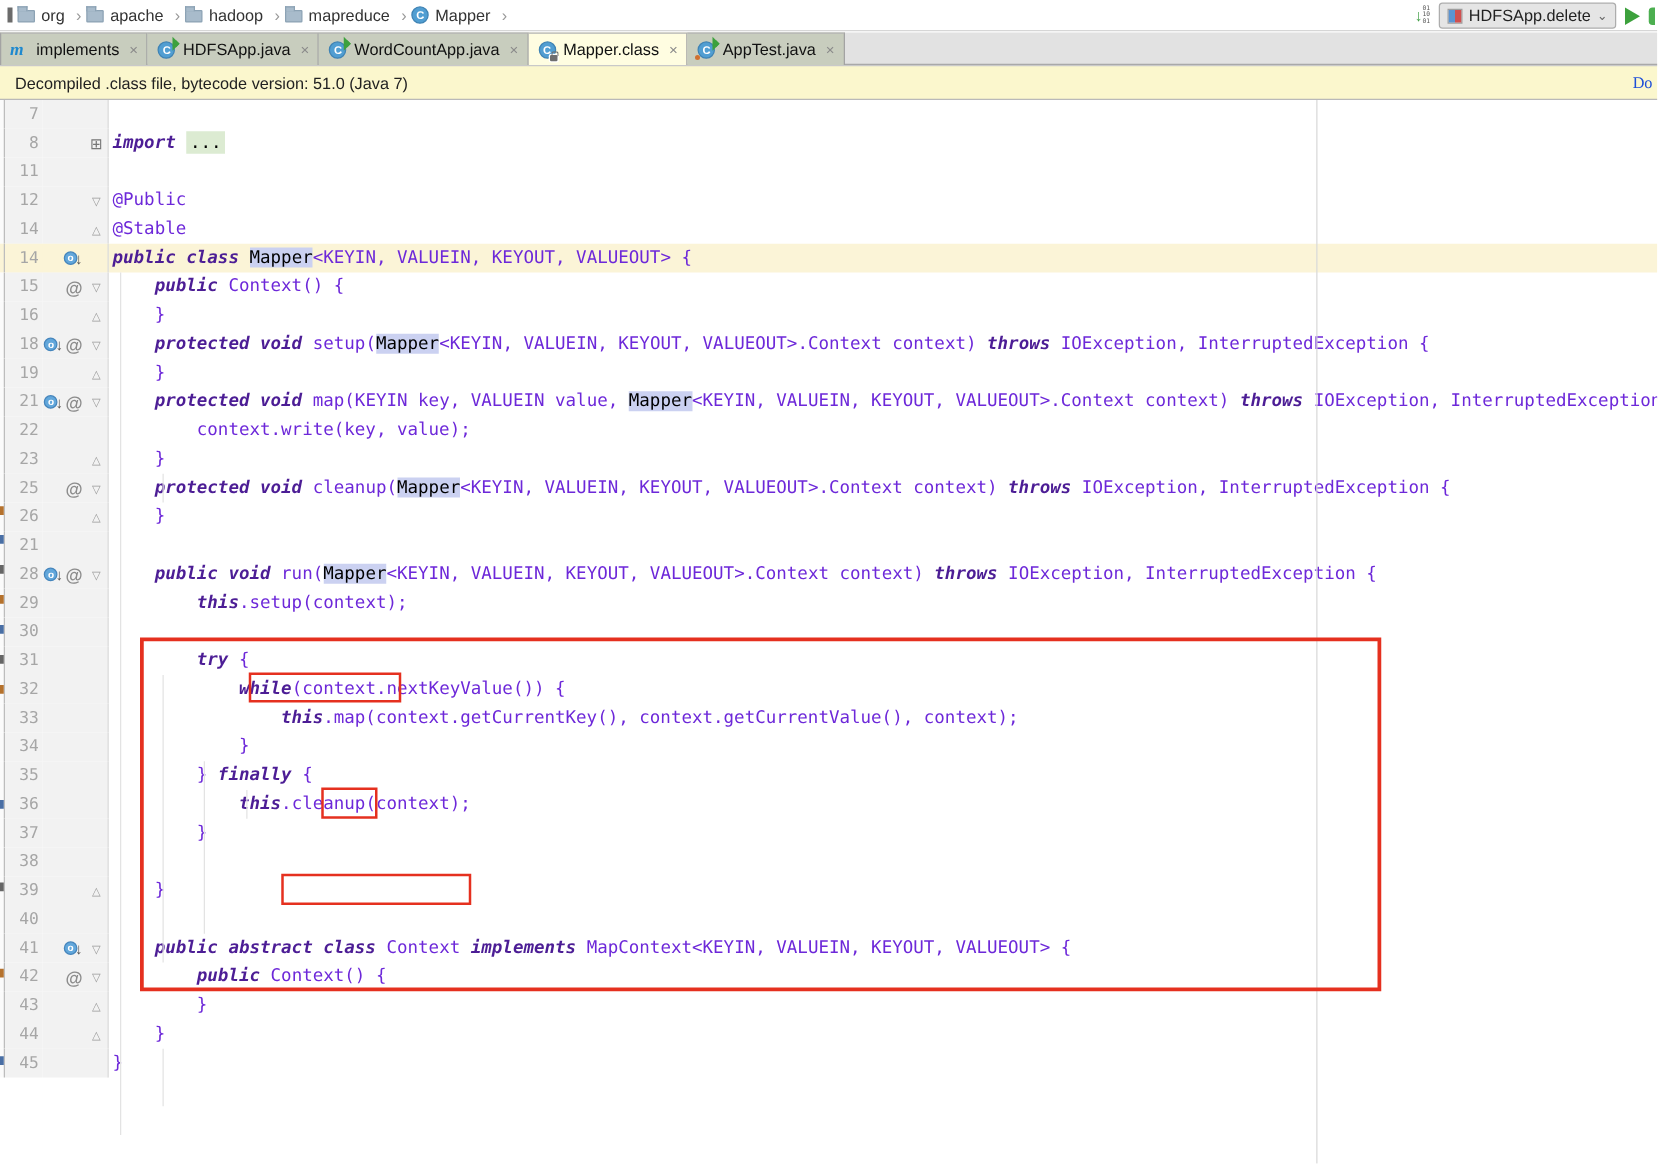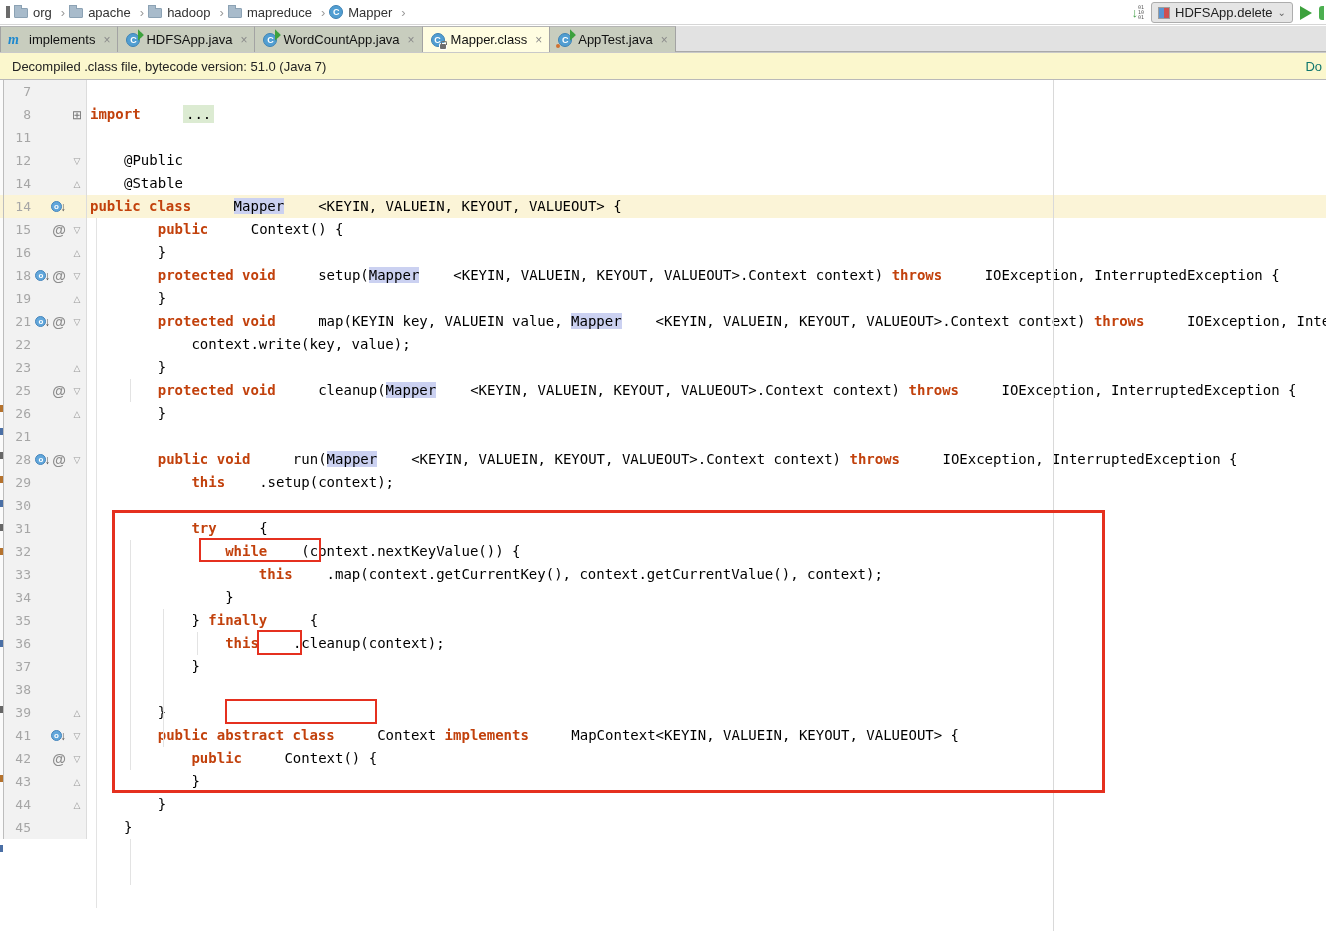--- a/index.html
+++ b/index.html
@@ -55,36 +55,36 @@
                      border:1px solid #6e6e6e; border-bottom:none; border-radius:2px 2px 0 0; }
   .ov-dot { position:absolute; left:-1px; bottom:0; width:4px; height:4px; border-radius:50%; background:#d07030; }
   .mvn { font-size:14px; font-weight:bold; font-style:italic; color:#1e88ce;
          font-family:"Liberation Serif",serif; line-height:16px; }
 
   
   #banner { position:absolute; left:0; top:52px; width:1326px; height:28px; background:#fbf7cd;
             border-top:1px solid #c9c9c9; border-bottom:1px solid #b9b9b9; display:flex; align-items:center;
             font-size:13px; color:#222; padding:0 4px 0 12px; }
   #banner .spacer { flex:1; }
-  #banner a { color:#0f766e; text-decoration:none; }
+  #banner a { color:#1d4ed8; text-decoration:none;font-family:Liberation Serif, serif; }
 
   
   #editor { position:absolute; left:0; top:80px; width:1326px; height:851px; background:#fff; }
   .row { display:flex; height:23px; white-space:pre; }
   .row.cur .gut, .row.cur { background:#fbf4d7; }
   .gut { background:#f2f2f2; flex-shrink:0; display:flex; align-items:center; }
   .c-strip { width:4px; border-right:1px solid #bdbdbd; background:#fbfbfb; position:relative; }
   .c-num { width:30px; justify-content:flex-end; font-family:"DejaVu Sans Mono",monospace; font-size:13px;
            color:#a6a6a6; padding-right:3px; }
   .c-ico { width:34px; justify-content:flex-end; gap:2px; padding-right:2px; }
   .c-fold { width:19px; justify-content:center; border-right:1px solid #dcdcdc; font-size:9px; color:#9a9a9a; }
   .c-code { flex:1; font-family:"DejaVu Sans Mono",monospace; font-size:14px; line-height:23px;
             padding-left:3px; overflow:hidden; }
-  .kw { color:#c2410c; font-weight:bold; }
-  .pl { color:#000000;margin-left:34px; }
+  .kw { color:#4c1d95; font-weight:bold;font-style:italic; }
+  .pl { color:#6d28d9; }
   .hi { color:#000; background:#cbd1f1; }
   .fd { color:#000; background:#dcebd2; padding:1px 3px; }
   .ic-ov { display:flex; align-items:center; }
   .ic-ov .circ { width:11px; height:11px; border-radius:50%; background:#62a7db; border:1px solid #4585bc;
                  color:#fff; font-size:8px; font-weight:bold; line-height:9px; text-align:center; }
   .ic-ov .dn { color:#555; font-size:12px; font-weight:bold; line-height:12px; margin-left:-2px; }
   .ic-at { color:#8c8c8c; font-size:14px; font-weight:bold; }
   .fold-plus { font-size:12px; color:#777; }
 
   
@@ -220,20 +220,21 @@
       <div class="row"><div class="gut c-strip"></div><div class="gut c-num">30</div><div class="gut c-ico"></div><div class="gut c-fold"></div><div class="c-code"></div></div>
       <div class="row"><div class="gut c-strip"></div><div class="gut c-num">31</div><div class="gut c-ico"></div><div class="gut c-fold"></div><div class="c-code"><span class="pl">        </span><span class="kw">try</span><span class="pl"> {</span></div></div>
       <div class="row"><div class="gut c-strip"></div><div class="gut c-num">32</div><div class="gut c-ico"></div><div class="gut c-fold"></div><div class="c-code"><span class="pl">            </span><span class="kw">while</span><span class="pl">(context.nextKeyValue()) {</span></div></div>
       <div class="row"><div class="gut c-strip"></div><div class="gut c-num">33</div><div class="gut c-ico"></div><div class="gut c-fold"></div><div class="c-code"><span class="pl">                </span><span class="kw">this</span><span class="pl">.map(context.getCurrentKey(), context.getCurrentValue(), context);</span></div></div>
       <div class="row"><div class="gut c-strip"></div><div class="gut c-num">34</div><div class="gut c-ico"></div><div class="gut c-fold"></div><div class="c-code"><span class="pl">            }</span></div></div>
       <div class="row"><div class="gut c-strip"></div><div class="gut c-num">35</div><div class="gut c-ico"></div><div class="gut c-fold"></div><div class="c-code"><span class="pl">        } </span><span class="kw">finally</span><span class="pl"> {</span></div></div>
       <div class="row"><div class="gut c-strip"></div><div class="gut c-num">36</div><div class="gut c-ico"></div><div class="gut c-fold"></div><div class="c-code"><span class="pl">            </span><span class="kw">this</span><span class="pl">.cleanup(context);</span></div></div>
       <div class="row"><div class="gut c-strip"></div><div class="gut c-num">37</div><div class="gut c-ico"></div><div class="gut c-fold"></div><div class="c-code"><span class="pl">        }</span></div></div>
       <div class="row"><div class="gut c-strip"></div><div class="gut c-num">38</div><div class="gut c-ico"></div><div class="gut c-fold"></div><div class="c-code"></div></div>
       <div class="row"><div class="gut c-strip"></div><div class="gut c-num">39</div><div class="gut c-ico"></div><div class="gut c-fold">△</div><div class="c-code"><span class="pl">    }</span></div></div>
+      <div class="row"><div class="gut c-strip"></div><div class="gut c-num">40</div><div class="gut c-ico"></div><div class="gut c-fold"></div><div class="c-code"></div></div>
       <div class="row"><div class="gut c-strip"></div><div class="gut c-num">41</div><div class="gut c-ico"><span class="ic-ov"><span class="circ">o</span><span class="dn">↓</span></span></div><div class="gut c-fold">▽</div><div class="c-code"><span class="pl">    </span><span class="kw">public abstract class</span><span class="pl"> Context </span><span class="kw">implements</span><span class="pl"> MapContext&lt;KEYIN, VALUEIN, KEYOUT, VALUEOUT&gt; {</span></div></div>
       <div class="row"><div class="gut c-strip"></div><div class="gut c-num">42</div><div class="gut c-ico"><span class="ic-at">@</span></div><div class="gut c-fold">▽</div><div class="c-code"><span class="pl">        </span><span class="kw">public</span><span class="pl"> Context() {</span></div></div>
       <div class="row"><div class="gut c-strip"></div><div class="gut c-num">43</div><div class="gut c-ico"></div><div class="gut c-fold">△</div><div class="c-code"><span class="pl">        }</span></div></div>
       <div class="row"><div class="gut c-strip"></div><div class="gut c-num">44</div><div class="gut c-ico"></div><div class="gut c-fold">△</div><div class="c-code"><span class="pl">    }</span></div></div>
       <div class="row"><div class="gut c-strip"></div><div class="gut c-num">45</div><div class="gut c-ico"></div><div class="gut c-fold"></div><div class="c-code"><span class="pl">}</span></div></div>
     </div>
 
   <div class="ovl" id="margin-line"></div>
   <div class="ovl guide" style="left:96px;  top:218px; height:690px;"></div>
   <div class="ovl guide" style="left:130px; top:379px; height:23px;"></div>

